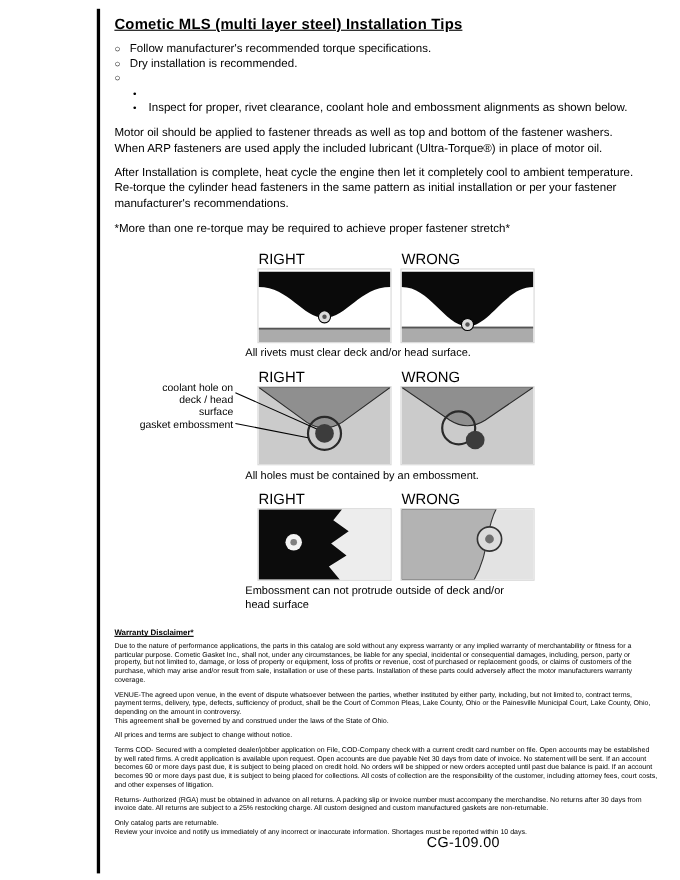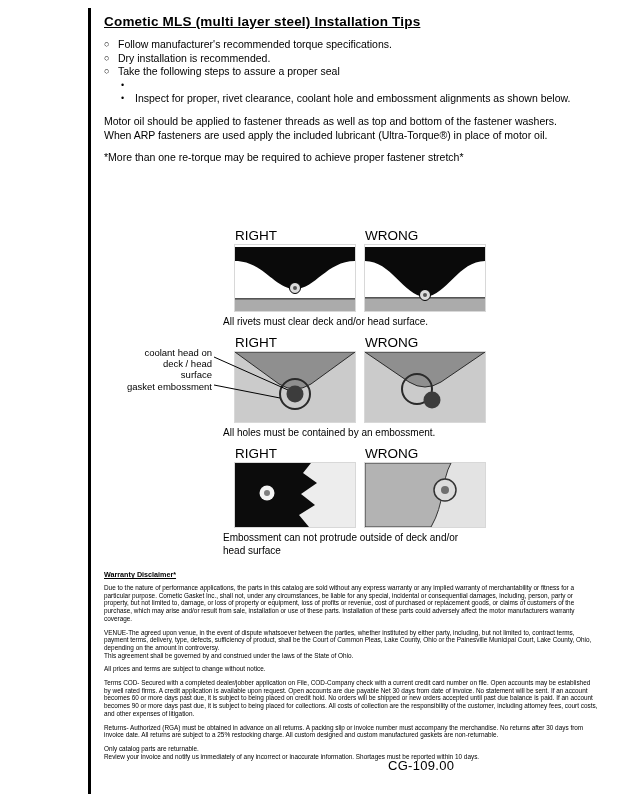--- a/index.html
+++ b/index.html
@@ -53,32 +53,32 @@
       <li>
         <span class="marker">○</span>
         <span>Follow manufacturer's recommended torque specifications.</span>
       </li>
       <li>
         <span class="marker">○</span>
         <span>Dry installation is recommended.</span>
       </li>
       <li>
         <span class="marker">○</span>
-        <span>Take the following steps to assure a proper seal</span>
       </li>
       <li class="sub">
         <span class="marker">•</span>
       </li>
       <li class="sub">
         <span class="marker">•</span>
         <span>Inspect for proper, rivet clearance, coolant hole and embossment alignments as shown below.</span>
       </li>
     </ul>
 
     <p class="para">Motor oil should be applied to fastener threads as well as top and bottom of the fastener washers. When ARP fasteners are used apply the included lubricant (Ultra-Torque®) in place of motor oil.</p>
+    <p class="para">After Installation is complete, heat cycle the engine then let it completely cool to ambient temperature. Re-torque the cylinder head fasteners in the same pattern as initial installation or per your fastener manufacturer's recommendations.</p>
     <p class="para">*More than one re-torque may be required to achieve proper fastener stretch*</p>
   </div>
 
   <div class="diagrams">
 
     <div class="drow">
       <div class="dlabels">
         <span>RIGHT</span>
         <span>WRONG</span>
       </div>
@@ -98,21 +98,21 @@
           <path d="M0,2 H120 V16 C94,16 82,50 60,52 C38,50 26,16 0,16 Z" fill="#0a0a0a"></path>
           <circle cx="60" cy="50" r="5.5" fill="#dcdcdc" stroke="#000" stroke-width="1"></circle>
           <circle cx="60" cy="50" r="2" fill="#555"></circle>
         </svg>
       </div>
       <div class="caption">All rivets must clear deck and/or head surface.</div>
     </div>
 
     <div class="drow">
       <div class="ann ann-coolant">
-        <div>coolant head on</div>
+        <div>coolant hole on</div>
         <div>deck / head surface</div>
       </div>
       <div class="ann ann-emboss">gasket embossment</div>
       <svg class="leaders" width="200" height="90">
         <line x1="110" y1="22" x2="184" y2="55" stroke="#000" stroke-width="1"></line>
         <line x1="110" y1="50" x2="176" y2="63" stroke="#000" stroke-width="1"></line>
       </svg>
       <div class="dlabels">
         <span>RIGHT</span>
         <span>WRONG</span>

